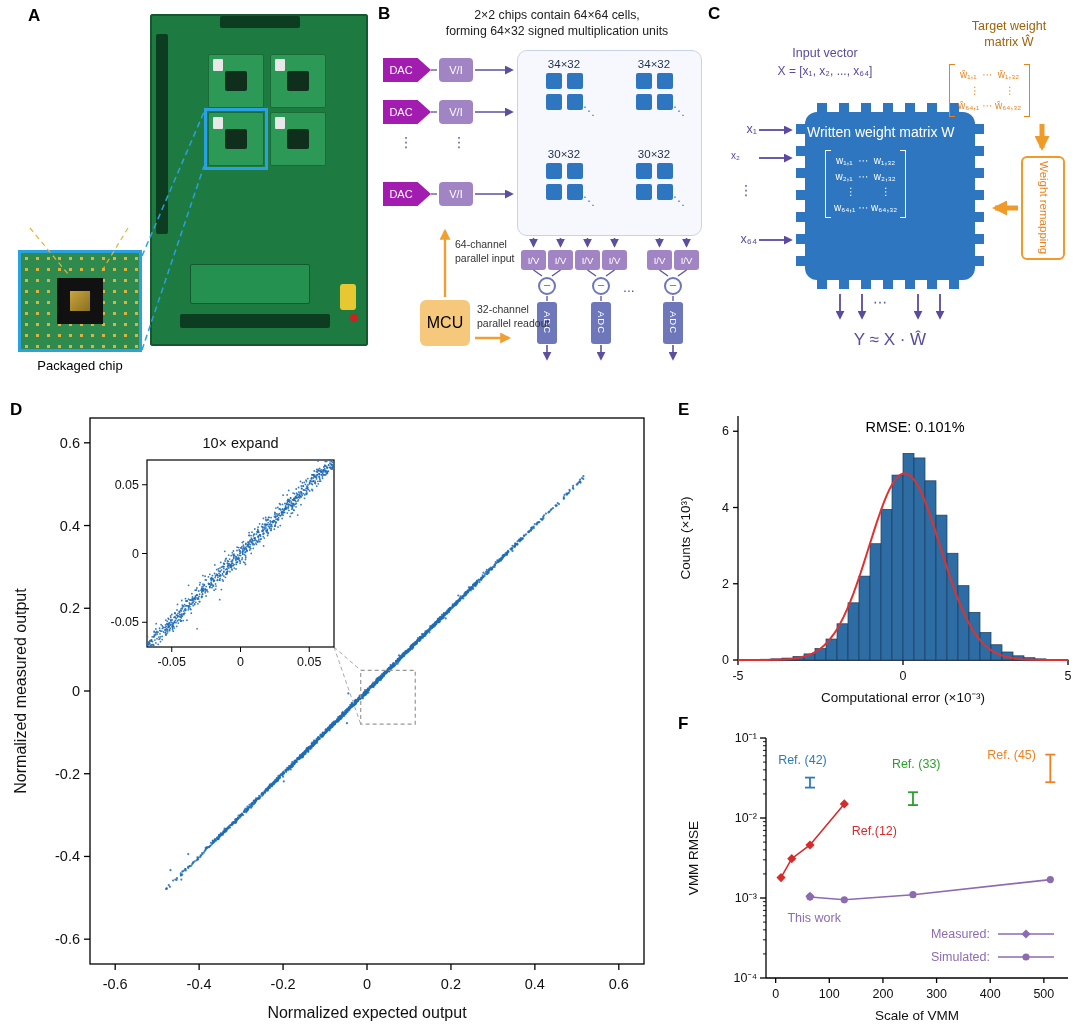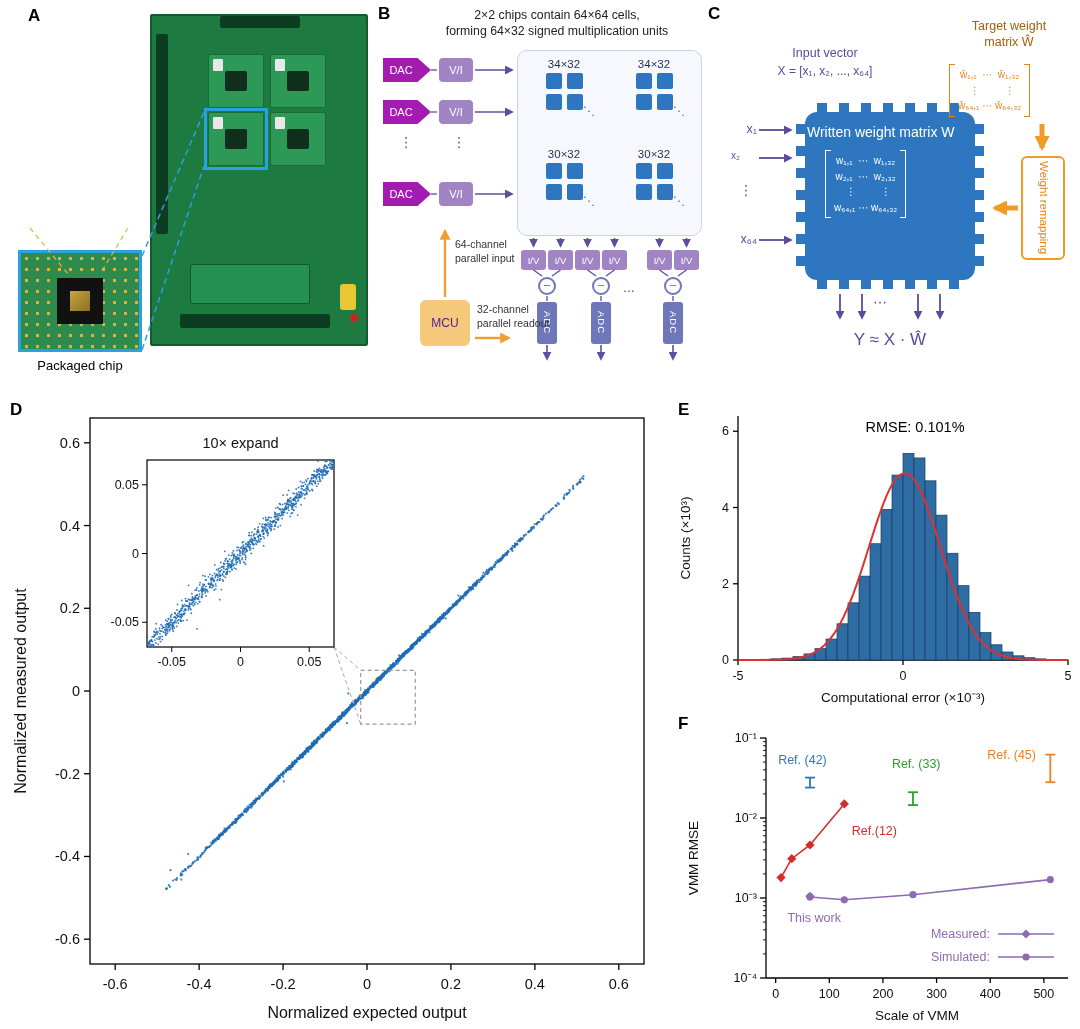--- a/index.html
+++ b/index.html
@@ -34,21 +34,21 @@
 .chipbox{position:absolute;left:142px;top:50px;width:185px;height:186px;background:#f7f8fd;border:1.5px solid #c9d2e6;border-radius:10px}
 .quad{position:absolute;width:78px;text-align:center}
 .quad .ql{font-size:11.5px;color:#1c2e4a;margin-bottom:3px}
 .qgrid{display:inline-grid;grid-template-columns:16px 16px;gap:5px}
 .qc{width:16px;height:16px;background:#2e77c0;border-radius:2px}
 .qdots{position:absolute;right:8px;top:46px;color:#2e77c0;font-size:12px}
 .ivb{position:absolute;top:250px;width:25px;height:20px;background:#a184c4;color:#fff;font-size:9.5px;display:flex;align-items:center;justify-content:center;border-radius:3px}
 .mcirc{position:absolute;top:277px;width:18px;height:18px;border:2px solid #6d77b9;border-radius:50%;color:#6d77b9;font-size:13px;line-height:13px;text-align:center;background:#fff}
 .adcb{position:absolute;top:302px;width:20px;height:42px;background:#6d77b9;color:#fff;border-radius:3px;display:flex;align-items:center;justify-content:center}
 .adcb span{writing-mode:vertical-rl;font-size:9.5px;letter-spacing:1px}
-.mcu{position:absolute;left:45px;top:300px;width:50px;height:46px;background:#f6c87c;border-radius:6px;color:#4c1d95;font-size:12px;display:flex;align-items:center;justify-content:center}
+.mcu{position:absolute;left:45px;top:300px;width:50px;height:46px;background:#f6c87c;border-radius:6px;color:#000000;font-size:16px;display:flex;align-items:center;justify-content:center}
 .bcap{position:absolute;font-size:10.5px;color:#333;line-height:1.3}
 .pdots{position:absolute;color:#5d4f9c;font-size:14px}
 
 .pc{position:absolute;left:705px;top:0;width:375px;height:395px}
 .pc .ptext{position:absolute;color:#5b4a9e}
 .matrix{position:absolute;padding:3px 9px}
 .matrix::before,.matrix::after{content:'';position:absolute;top:0;bottom:0;width:5px}
 .matrix::before{left:0;border-left:1.6px solid currentColor;border-top:1.6px solid currentColor;border-bottom:1.6px solid currentColor}
 .matrix::after{right:0;border-right:1.6px solid currentColor;border-top:1.6px solid currentColor;border-bottom:1.6px solid currentColor}
 .mrow{white-space:pre;font-size:10px;line-height:1.55;text-align:center}

